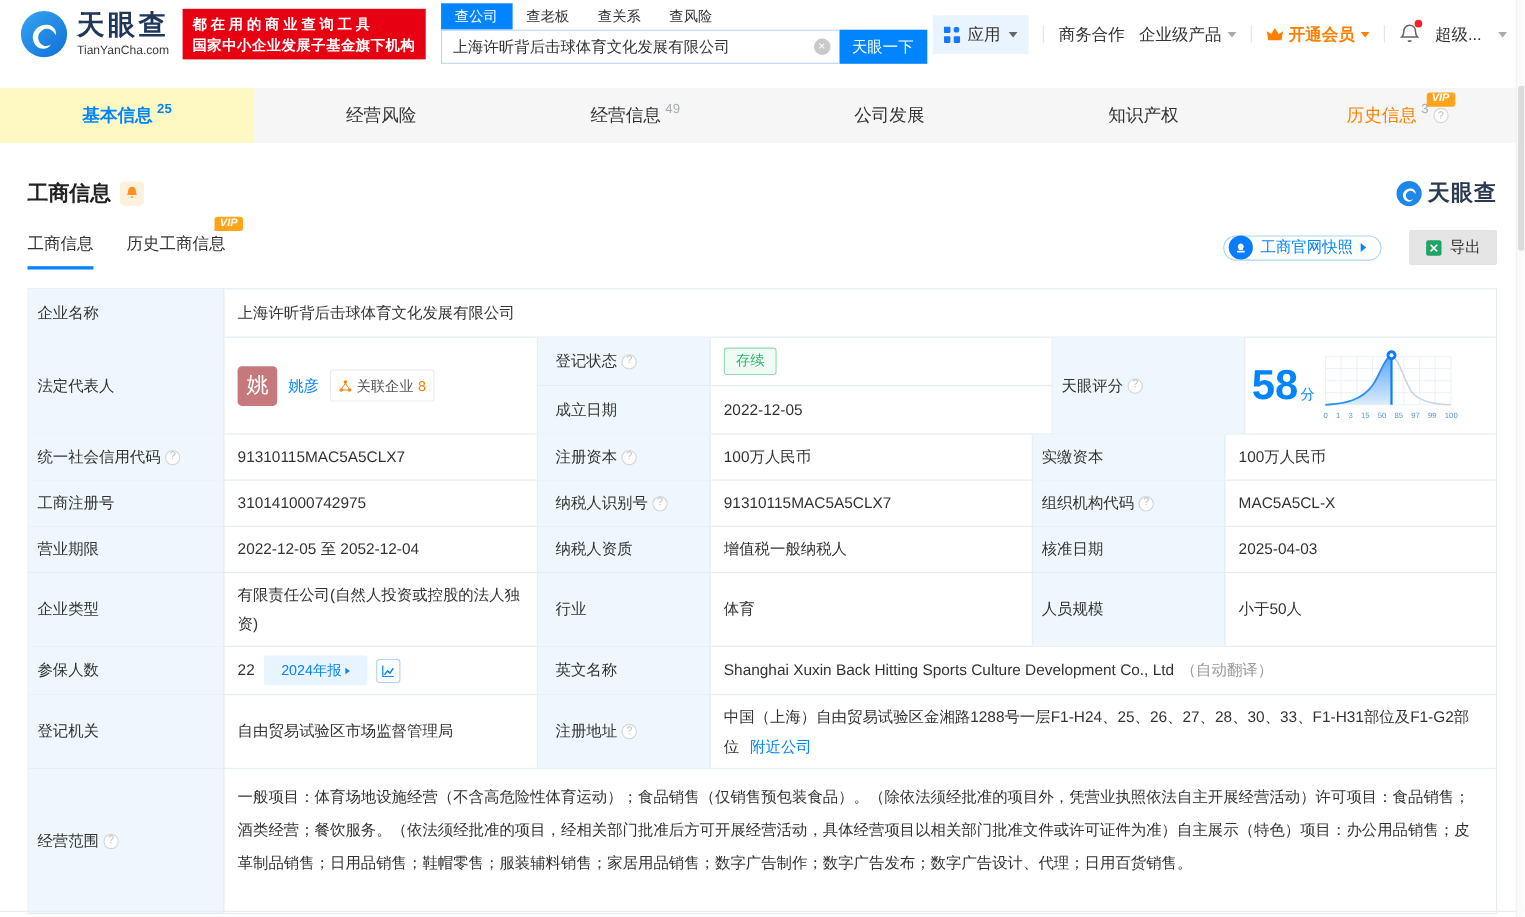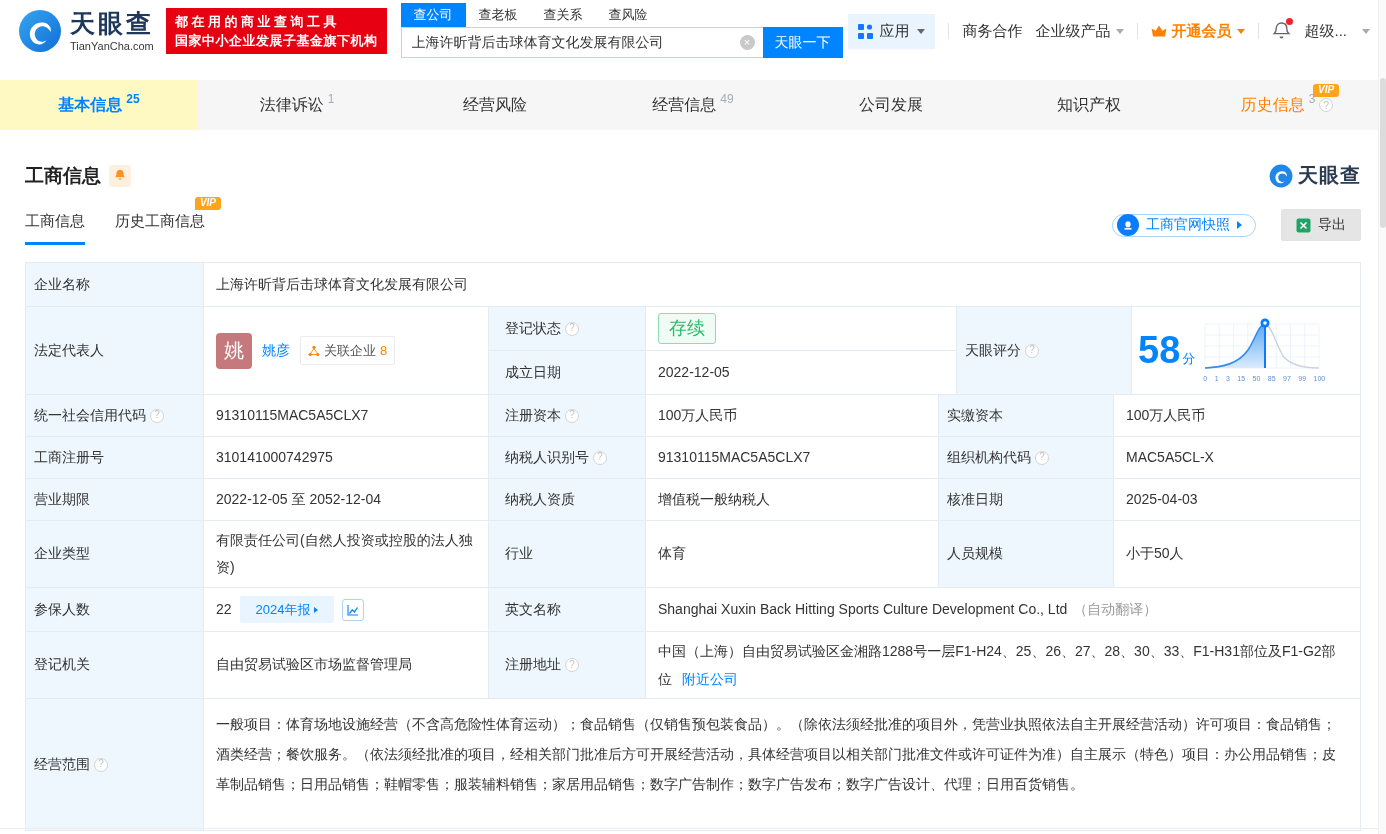--- a/index.html
+++ b/index.html
@@ -94,21 +94,21 @@
   .midcol { width:468px; flex:none; display:flex; flex-direction:column; }
   .subrow { flex:1; display:flex; }
   .subrow.first { border-bottom:1px solid #e4ebf2; }
   .avatar { width:36px; height:36px; border-radius:4px; background:#c5797c; color:#fff; font-size:20px;
     display:flex; align-items:center; justify-content:center; flex:none; cursor:pointer; }
   .link { color:#0084ff; cursor:pointer; }
   .rel-badge { display:inline-flex; align-items:center; gap:4px; border:1px solid #ebebeb; border-radius:2px;
     padding:3px 7px; font-size:13px; color:#555; cursor:pointer; background:#fff; }
   .rel-cnt { color:#ff8000; }
   .status-badge { color:#2bb968; background:#effbf4; border:1px solid #8edcb1; border-radius:3px;
-    padding:2px 10px; font-size:18px; line-height:1.4; }
+    padding:2px 10px; font-size:13px; line-height:1.4; }
   .score-val { color:#0084ff; display:flex; align-items:baseline; }
   .score-num { font-size:38px; font-weight:bold; line-height:1; }
   .score-unit { font-size:13px; margin-left:2px; }
   .score-chart { margin-left:8px; display:flex; flex-direction:column; }
   .score-ticks { display:flex; justify-content:space-between; width:122px; font-size:7px; color:#5d8fd6;
     margin-top:1px; }
   .report-badge { display:inline-flex; align-items:center; gap:3px; background:#e8f4ff; color:#0084ff;
     font-size:13px; padding:3px 16px; border-radius:2px; margin-left:8px; cursor:pointer; }
   .chart-ic-box { width:22px; height:22px; border:1px solid #add3f6; border-radius:3px; display:flex;
     align-items:center; justify-content:center; margin-left:8px; cursor:pointer; background:#fff; }
@@ -204,24 +204,20 @@
         <span>超级...</span>
       </div>
       <span class="caret-down lite"></span>
     </div>
   </div>
 
   <div class="tabbar">
     <div class="tab active">
       <span>基本信息</span>
       <span class="cnt">25</span>
-    </div>
-    <div class="tab">
-      <span>法律诉讼</span>
-      <span class="cnt">1</span>
     </div>
     <div class="tab">
       <span>经营风险</span>
     </div>
     <div class="tab">
       <span>经营信息</span>
       <span class="cnt">49</span>
     </div>
     <div class="tab">
       <span>公司发展</span>

